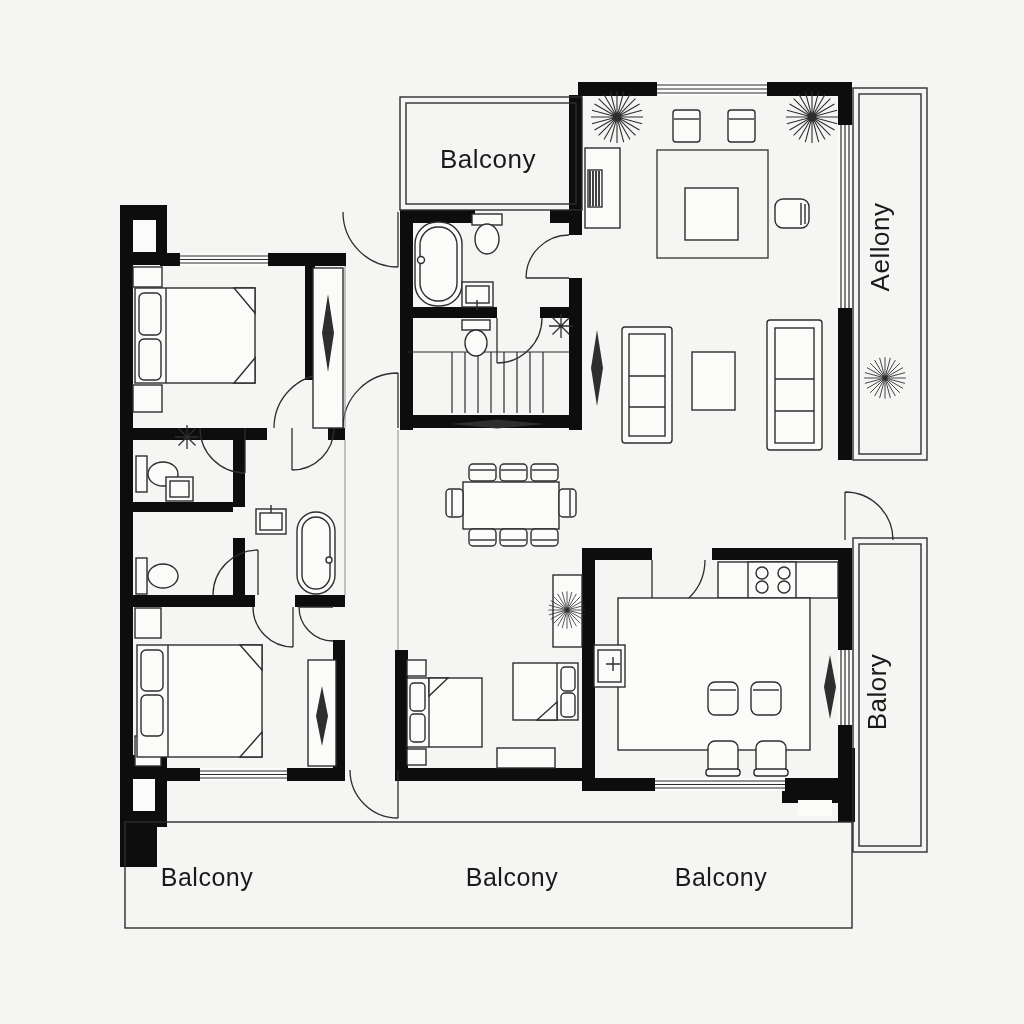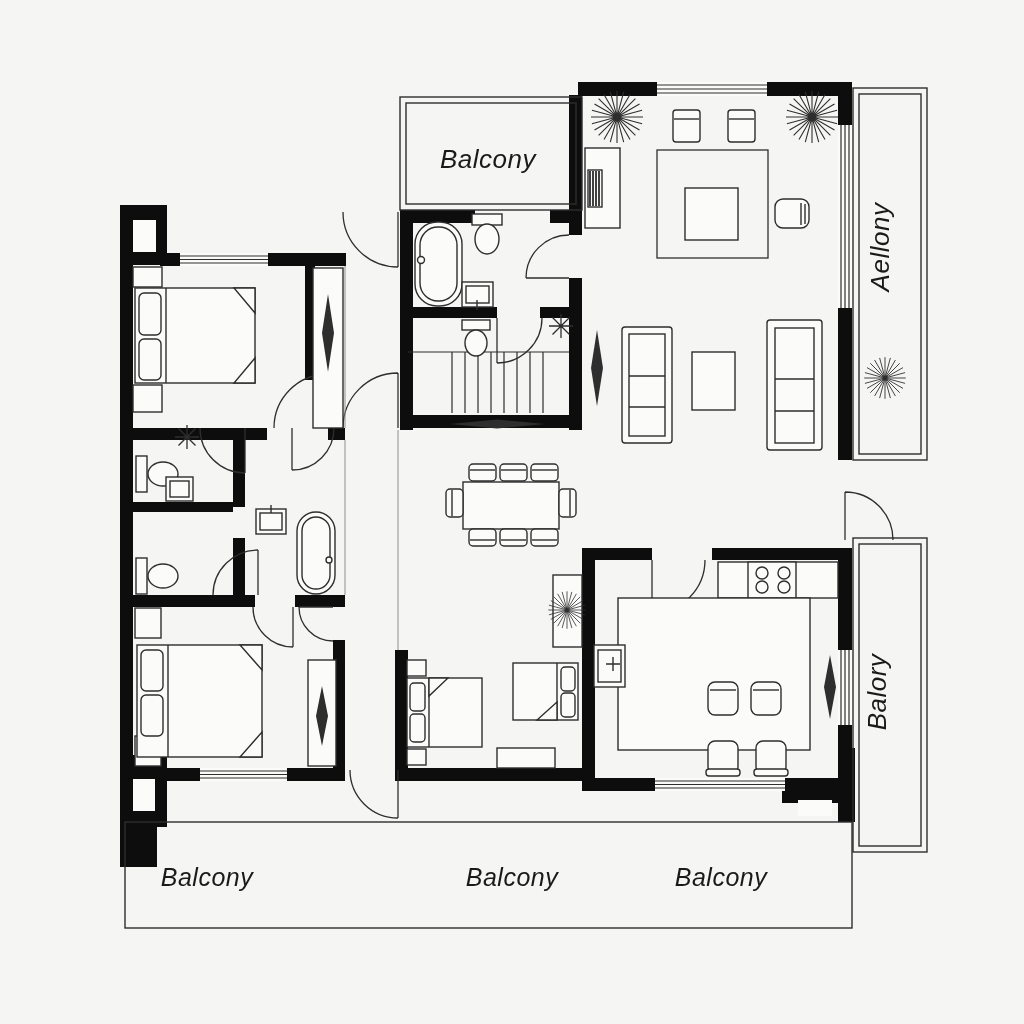--- a/index.html
+++ b/index.html
@@ -3,21 +3,21 @@
 <meta charset="utf-8">
 <title>Floor Plan</title>
 <style>
   html,body{margin:0;padding:0;}
   body{
     width:1024px;height:1024px;
     background:#f5f5f4;
     font-family:"Liberation Sans", sans-serif;
     overflow:hidden;
   }
-  .stage{width:932px;height:1024px;position:relative;font-style:italic;}
+  .stage{width:932px;height:1024px;position:relative;}
   svg{display:block;}
   text{font-family:"Liberation Sans", sans-serif;}
   .lbl{font-size:26px;letter-spacing:0.5px;}
   .lbl-sm{font-size:25px;letter-spacing:0.5px;}
 </style>
 </head>
 <body>
 
 <div class="stage">
 <svg width="1024" height="1024" viewBox="0 0 1024 1024">

